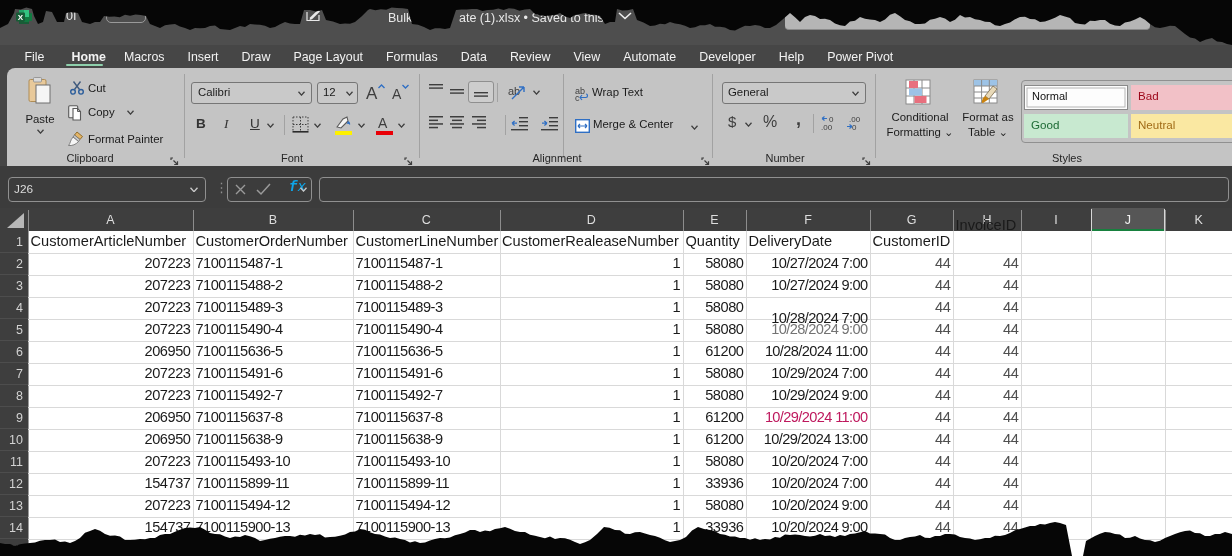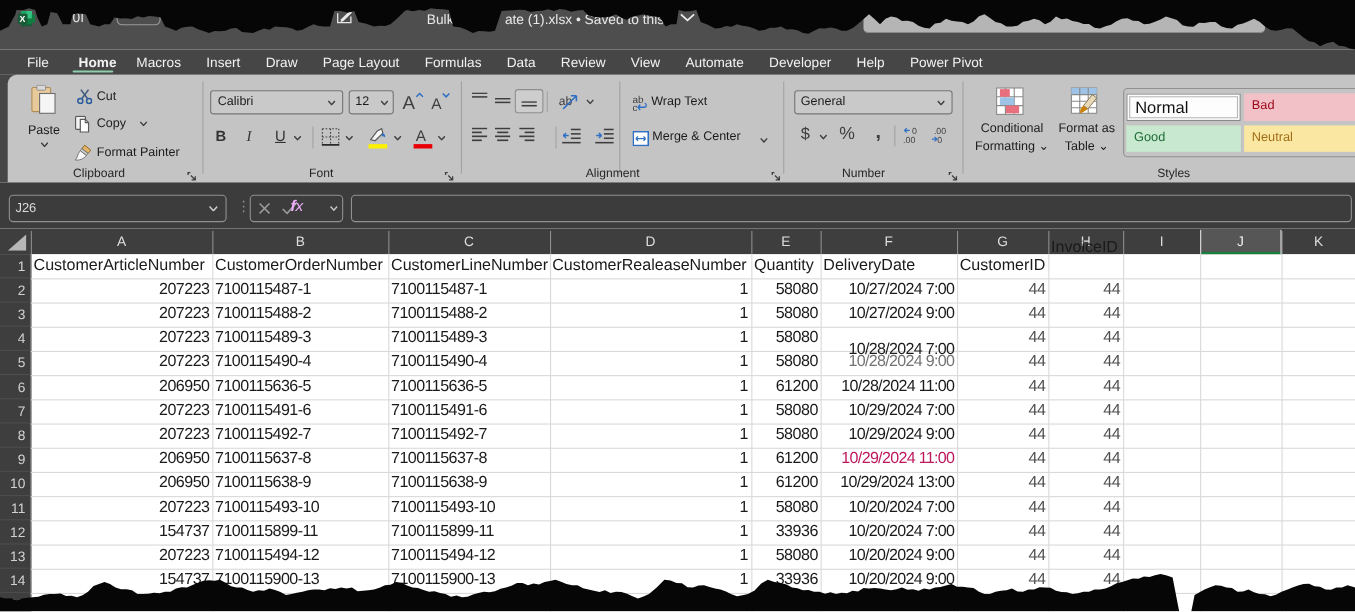--- a/index.html
+++ b/index.html
@@ -301,21 +301,21 @@
 <g stroke="#8a8a8a" stroke-width="1">
           <path d="M1,7 L24,7 M1,13 L24,13 M1,19 L24,19 M8.6,1 L8.6,24 M16.3,1 L16.3,24"></path>
         </g>
 <path d="M12,17 L20,7 L24,10 L16,20 Z" fill="#e8d9b8" stroke="#7a6a4a" stroke-width="0.8"></path>
 <path d="M12,17 L16,20 L10,24 C8,24.5 8.5,20 12,17 Z" fill="#c9820e"></path>
 </svg>
       <div class="abs rtext" style="left:944px;top:43px;width:88px;text-align:center">Format as</div>
       <div class="abs rtext" style="left:944px;top:57px;width:88px;text-align:center">Table ⌄</div>
       <div class="abs" style="left:1021px;top:11.5px;width:215px;height:63px;border:1px solid #909090;border-radius:4px"></div>
       <div class="abs" style="left:1024px;top:17px;width:104px;height:25px;background:#fdfdfd;border:1px solid #8a8a8a;box-shadow:inset 0 0 0 1.5px #fdfdfd, inset 0 0 0 2.5px #b5b5b5">
-        <div class="abs" style="left:7px;top:4px;font-size:15px;color:#111">Normal</div>
+        <div class="abs" style="left:7px;top:4px;font-size:11px;color:#111">Normal</div>
       </div>
       <div class="abs" style="left:1131px;top:17px;width:104px;height:25px;background:#f2c1c7">
         <div class="abs" style="left:7px;top:4px;font-size:11.6px;color:#9c0518">Bad</div>
       </div>
       <div class="abs" style="left:1024px;top:45.5px;width:104px;height:24px;background:#c8e9d0">
         <div class="abs" style="left:7px;top:4px;font-size:11.6px;color:#1d6b35">Good</div>
       </div>
       <div class="abs" style="left:1131px;top:45.5px;width:104px;height:24px;background:#fae8a2">
         <div class="abs" style="left:7px;top:4px;font-size:11.6px;color:#a16c17">Neutral</div>
       </div>
@@ -327,21 +327,21 @@
         <path d="M0.5,0.8 L4.0,4.6 L7.5,0.8" stroke="#c9c9c9" stroke-width="1.4" fill="none"></path>
       </svg>
       <div class="abs" style="left:215px;top:14px;font-size:13px;color:#8f8f8f;letter-spacing:0">⋮</div>
       <div class="fbox" style="left:227px;top:11px;width:85px;height:25px"></div>
       <svg class="abs" style="left:234px;top:17px" width="13" height="13" viewBox="0 0 13 13">
 <path d="M2,2 L11,11 M11,2 L2,11" stroke="#9a9a9a" stroke-width="1.4"></path>
       </svg>
       <svg class="abs" style="left:256px;top:17px" width="15" height="13" viewBox="0 0 15 13">
 <path d="M1,7 L5,11 L14,1" stroke="#9a9a9a" stroke-width="1.5" fill="none"></path>
       </svg>
-      <div class="abs" style="left:264px;top:13px;font-size:14px;font-style:italic;font-family:Liberation Sans, sans-serif;color:#f0abfc"><b>f</b>x</div>
+      <div class="abs" style="left:289px;top:13px;font-size:14px;font-style:italic;font-family:Liberation Mono, monospace;color:#0ea5e9"><b>f</b>x</div>
       <svg class="abs" style="left:300px;top:21px" width="7" height="5" viewBox="0 0 7 5">
         <path d="M0.5,0.8 L3.5,4.1 L6.5,0.8" stroke="#c9c9c9" stroke-width="1.3" fill="none"></path>
       </svg>
       <div class="fbox" style="left:319px;top:11px;width:910px;height:25px"></div>
     </div>
 <div class="abs" id="grid">
       <div id="colhead"></div>
       <div id="rowhead"></div>
       <div class="abs" style="left:1091px;top:0;width:73.5px;height:23px;background:#565656;border-bottom:2.5px solid #17803e"></div>
       <div class="ch" style="left:28px;width:165px;color:#dedede">A</div>

